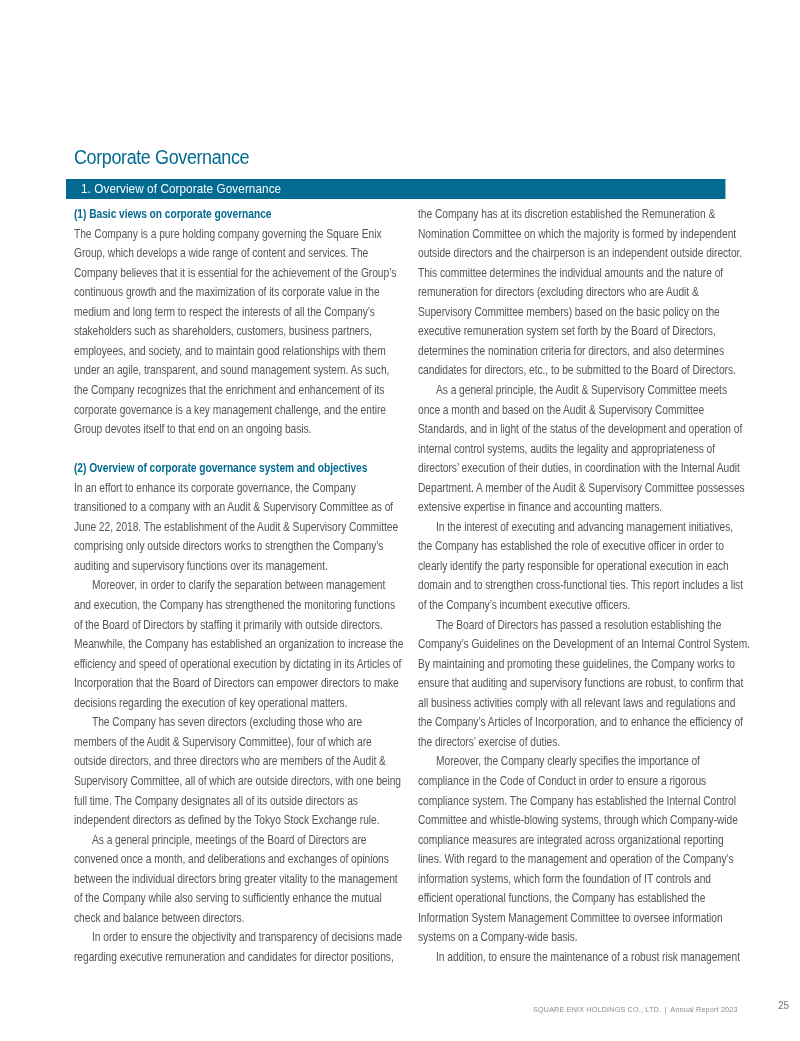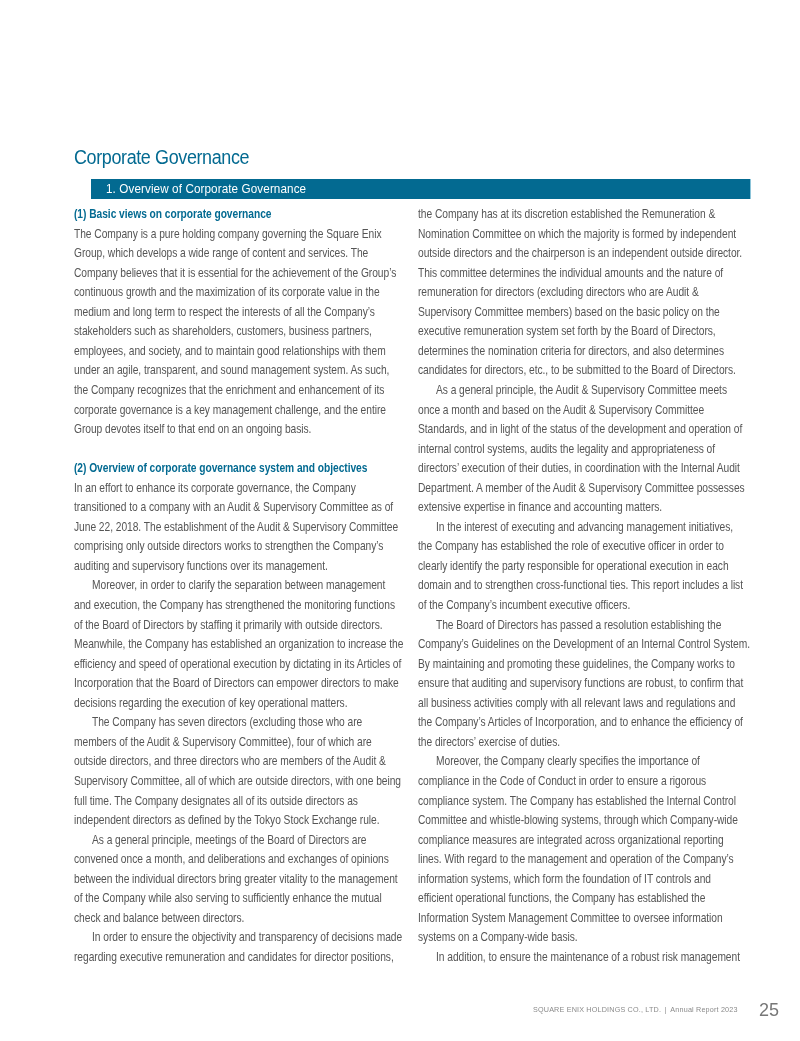--- a/index.html
+++ b/index.html
@@ -2,36 +2,36 @@
 <html><head>
 <meta charset="utf-8">
 <style>
   html, body { margin: 0; padding: 0; background: #ffffff; }
   body { width: 800px; height: 1041px; position: relative; overflow: hidden;
          font-family: "Liberation Sans", sans-serif; }
   .page-title { position: absolute; left: 74px; top: 146px; font-size: 19.5px;
                 color: #036a91; font-weight: normal; letter-spacing: -0.4px;
                 transform: scaleX(0.92); transform-origin: left top; white-space: nowrap; }
   .section-bar { position: absolute; left: 66px; top: 179px; width: 659px; height: 20px;
-                 background: #036a91; border-right: 1px solid #8cc4d9; margin-left: 25px; }
+                 background: #036a91; border-right: 1px solid #8cc4d9; }
   .section-bar span { position: absolute; left: 15px; top: 2px; font-size: 13px; color: #ffffff;
                       white-space: nowrap; transform: scaleX(0.9); transform-origin: left top;
                       letter-spacing: 0.1px; }
   .col { position: absolute; top: 207px; width: 310px; }
   .col.left { left: 74px; }
   .col.right { left: 418px; }
   .line { position: absolute; left: 0; height: 22px; font-size: 12.2px; color: #555555;
           white-space: nowrap; transform: scaleX(0.84); transform-origin: left top;
           letter-spacing: -0.05px; }
   .line.indent { left: 18px; }
   .subhead { color: #036a91; font-weight: bold; transform: scaleX(0.84); }
   .footer { position: absolute; top: 1005px; left: 533px; font-size: 8px; color: #8a8a8a;
             white-space: nowrap; letter-spacing: 0.2px; transform: scaleX(0.9); transform-origin: left top; }
   .footer .sep { margin: 0 4px; }
-  .page-num { position: absolute; top: 1000px; left: 759px; font-size: 18px; color: #777777; }
+  .page-num { position: absolute; top: 1000px; left: 778px; font-size: 10px; color: #777777; }
 </style>
 </head>
 <body>
 
 <div class="page-title">Corporate Governance</div>
 
 <div class="section-bar">
   <span>1. Overview of Corporate Governance</span>
 </div>
 

